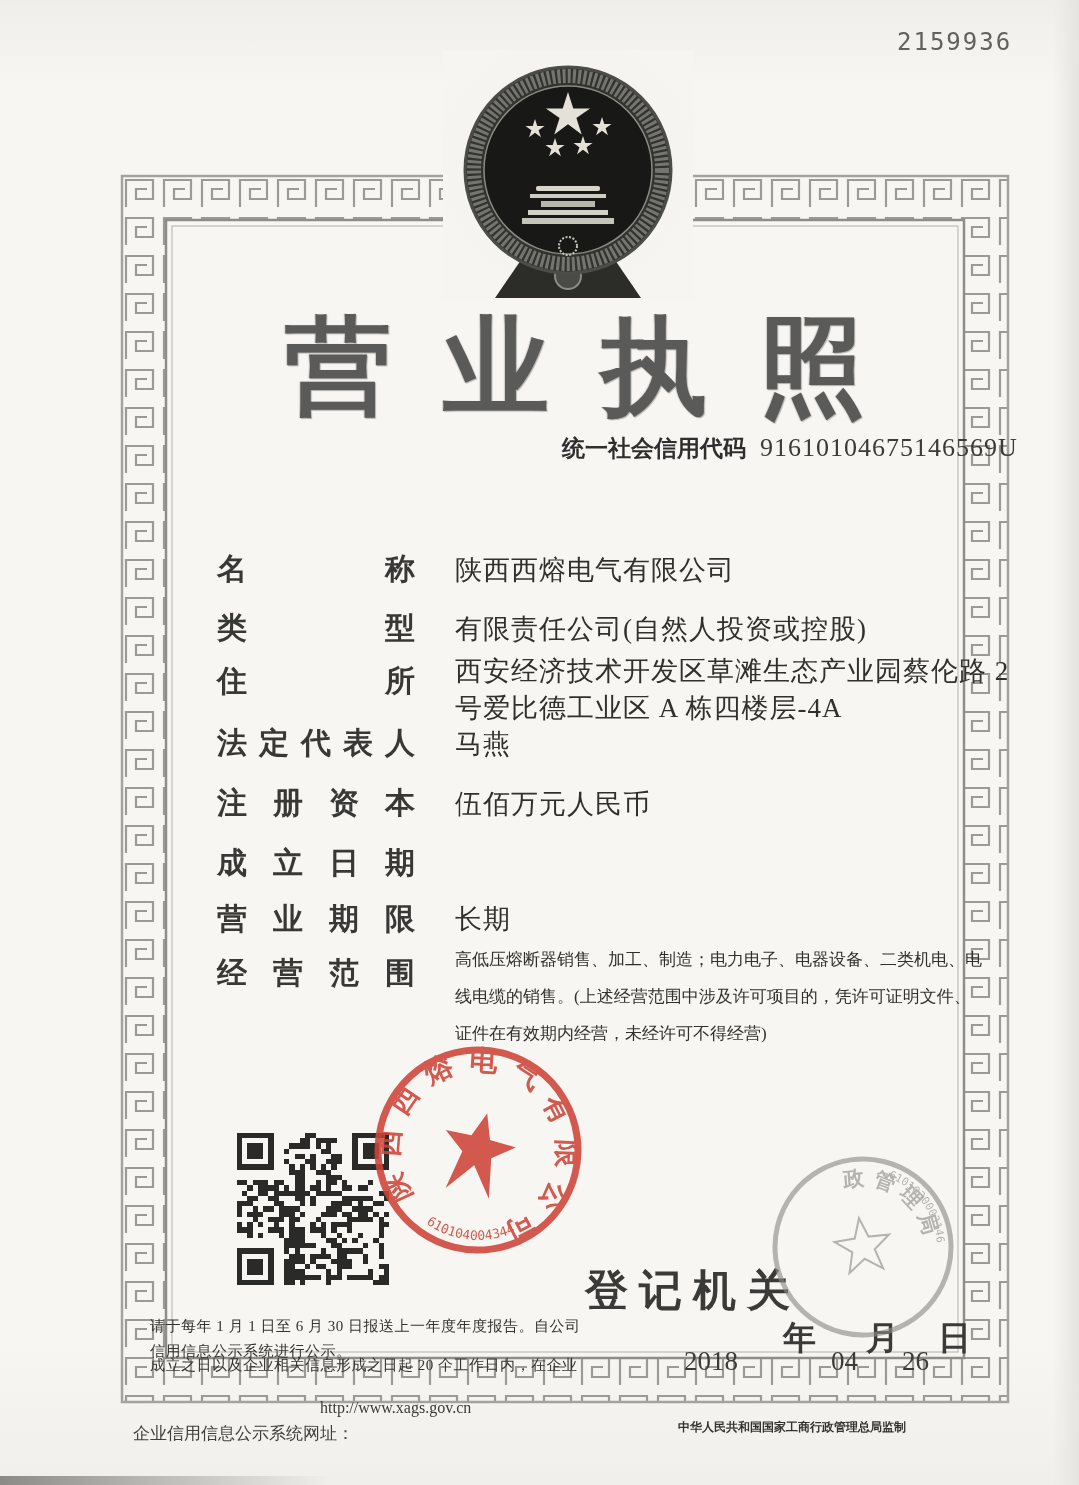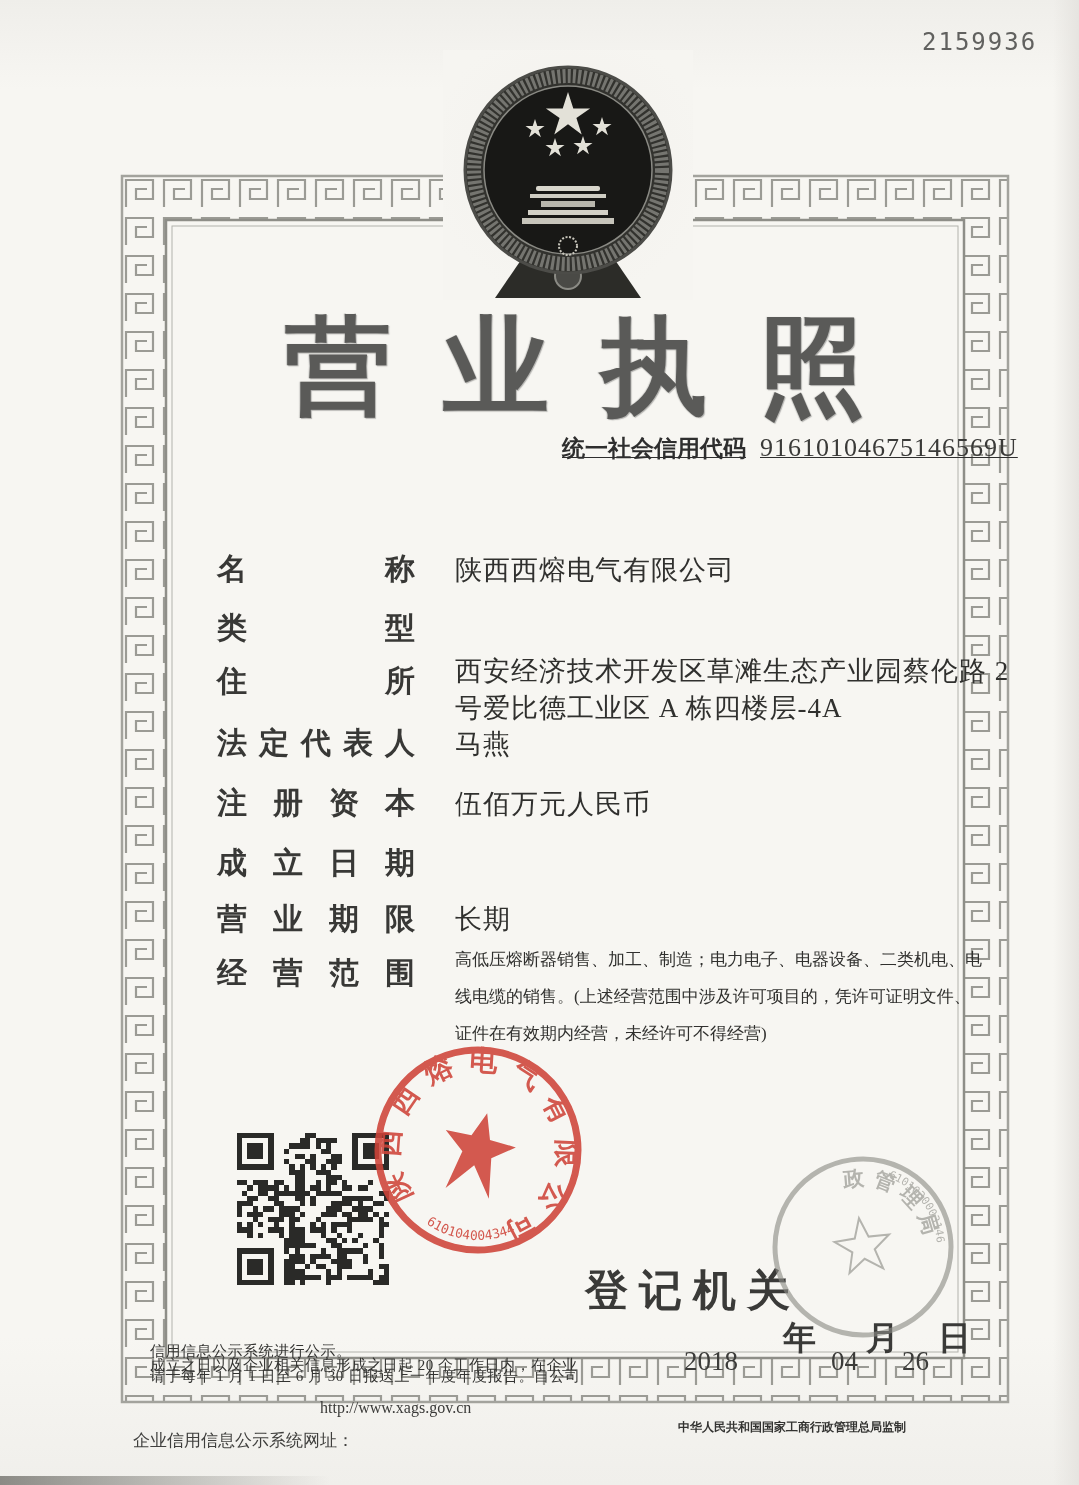--- a/index.html
+++ b/index.html
@@ -3,29 +3,29 @@
 <meta charset="utf-8">
 <style>
   html,body{margin:0;padding:0;background:#dcdad6;}
   #page{
     position:relative;width:1079px;height:1485px;margin:0 auto;overflow:hidden;
     background:linear-gradient(180deg,#efeeea 0%,#f7f6f2 6%,#f7f6f2 90%,#f0efeb 100%);
     font-family:"Liberation Serif",serif;color:#2e2e2e;
   }
   #page::after{content:"";position:absolute;right:0;top:0;width:26px;height:100%;
     background:linear-gradient(to left,#e6e4e0,rgba(230,228,224,0));pointer-events:none;}
-  .serial{position:absolute;left:922px;top:28px;font-family:"DejaVu Sans Mono",monospace;
+  .serial{position:absolute;left:897px;top:28px;font-family:"DejaVu Sans Mono",monospace;
     font-size:24px;letter-spacing:2px;color:#61615f;}
   .frame-svg{position:absolute;left:120px;top:174px;z-index:1;}
   .emblem{position:absolute;left:443px;top:50px;width:250px;height:250px;z-index:2;
     background:radial-gradient(circle at 50% 45%, #f3f1ed 0%, #f6f5f1 75%);}
   .title{position:absolute;left:285px;top:296px;margin:0;z-index:3;white-space:nowrap;
     font-family:"Liberation Serif",serif;font-weight:700;font-size:106px;letter-spacing:52px;
     color:#5a5a58;text-shadow:1px 1px 1px rgba(120,120,118,.55), -1px 0 1px rgba(140,140,138,.4);}
-  .credit{position:absolute;top:433px;left:562px;z-index:3;white-space:nowrap;text-decoration:underline;}
+  .credit{position:absolute;top:433px;left:562px;z-index:3;white-space:nowrap;}
   .credit .clabel{font-family:"Liberation Sans",sans-serif;font-weight:700;font-size:23px;color:#35353
 3;}
   .credit .cvalue{font-family:"Liberation Serif",serif;font-size:26px;letter-spacing:1px;color:#3a3a38;margin-left:14px;}
   .flabel{position:absolute;left:217px;width:198px;display:flex;justify-content:space-between;z-index:3;
     font-family:"Liberation Sans",sans-serif;font-weight:700;font-size:30px;color:#383836;}
   .fvalue{position:absolute;left:455px;z-index:3;font-family:"Liberation Serif",serif;
     font-size:27px;line-height:37px;letter-spacing:1px;color:#30302e;white-space:nowrap;}
   .wrapval{white-space:normal;}
   .f0{top:549px}.f1{top:608px}.f2{top:661px}.f3{top:723px}.f4{top:783px}.f5{top:843px}.f6{top:899px}.f7{top:953px}
   .v0{top:552px}.v1{top:611px}.v2{top:653px;width:555px}.v3{top:726px}.v4{top:786px}.v5{top:845px}.v6{top:901px}
@@ -38,22 +38,22 @@
   .regauth{position:absolute;left:585px;top:1262px;z-index:4;font-family:"Liberation Sans",sans-serif;
     font-weight:700;font-size:43px;letter-spacing:11px;color:#3a3a38;white-space:nowrap;}
   .ymd{position:absolute;top:1316px;z-index:4;font-family:"Liberation Sans",sans-serif;
     font-weight:700;font-size:33px;color:#3a3a38;}
   .yl{left:783px}.ml{left:866px}.dl{left:938px}
   .dnum{position:absolute;top:1346px;z-index:4;font-family:"Liberation Serif",serif;
     font-size:27px;color:#3c3c3a;}
   .dy{left:684px}.dm{left:831px}.dd{left:902px}
   .note{position:absolute;left:150px;z-index:4;font-family:"Liberation Serif",serif;
     font-size:15px;color:#333331;white-space:nowrap;letter-spacing:.5px;}
-  .n0{top:1367px}.n1{top:1356px}.n2{top:1342px}
-  .foot-label{position:absolute;left:133px;top:1422px;z-index:3;font-size:17px;color:#3f3f3d;margin-top:7px;}
+  .n0{top:1317px}.n1{top:1356px}.n2{top:1342px}
+  .foot-label{position:absolute;left:133px;top:1422px;z-index:3;font-size:17px;color:#3f3f3d;}
   .foot-url{position:absolute;left:320px;top:1399px;z-index:3;font-size:16px;color:#3a3a38;}
   .foot-issuer{position:absolute;left:678px;top:1419px;z-index:3;font-size:12px;color:#333331;white-space:nowrap;font-weight:bold;}
   .smudge{position:absolute;left:0;bottom:0;width:330px;height:9px;z-index:6;
     background:linear-gradient(to right,#55544e,rgba(85,84,78,0));opacity:.65;}
 </style>
 </head>
 <body>
 
 <div id="page">
 
@@ -144,20 +144,21 @@
       <span>限</span>
     </div>
   <div class="flabel f7">
       <span>经</span>
       <span>营</span>
       <span>范</span>
       <span>围</span>
     </div>
 
   <div class="fvalue v0">陕西西熔电气有限公司</div>
+  <div class="fvalue v1">有限责任公司(自然人投资或控股)</div>
   <div class="fvalue v2 wrapval">西安经济技术开发区草滩生态产业园蔡伦路 2号爱比德工业区 A 栋四楼层-4A</div>
   <div class="fvalue v3">马燕</div>
   <div class="fvalue v4">伍佰万元人民币</div>
   <div class="fvalue v6">长期</div>
   <div class="fvalue v7 wrapval">高低压熔断器销售、加工、制造；电力电子、电器设备、二类机电、电线电缆的销售。(上述经营范围中涉及许可项目的，凭许可证明文件、证件在有效期内经营，未经许可不得经营)</div>
 
   <div class="qr"><svg viewBox="0 0 29 29" width="152" height="152" shape-rendering="crispEdges">
         <rect x="0" y="0" width="1" height="1" fill="#2a2a28"></rect>
         <rect x="1" y="0" width="1" height="1" fill="#2a2a28"></rect>
         <rect x="2" y="0" width="1" height="1" fill="#2a2a28"></rect>

